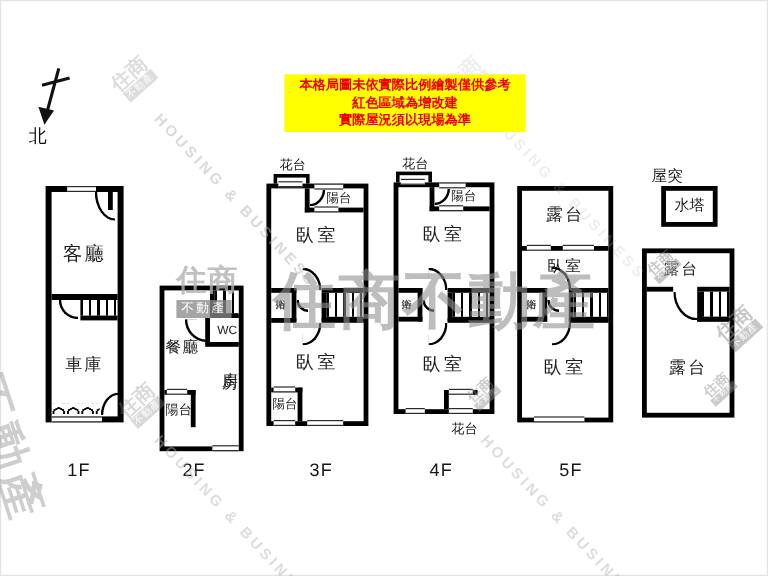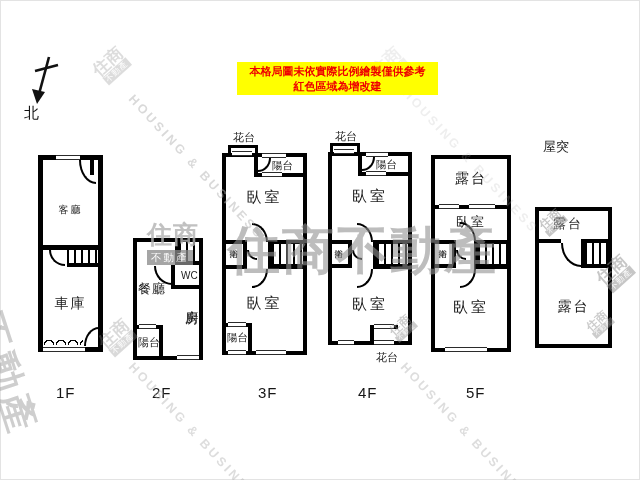--- a/index.html
+++ b/index.html
@@ -53,38 +53,39 @@
   <svg id="compass" width="50" height="58" viewBox="0 0 50 58">
     <line x1="35" y1="5" x2="25" y2="42" stroke="#111" stroke-width="2.6"></line>
     <polygon points="23,52 18,37 31,40" fill="#111"></polygon>
     <line x1="21" y1="19" x2="44" y2="13" stroke="#111" stroke-width="2.6"></line>
   </svg>
   <div id="north-label">北</div>
 
   <div id="notice">
     <div>本格局圖未依實際比例繪製僅供參考</div>
     <div>紅色區域為增改建</div>
+    <div>實際屋況須以現場為準</div>
   </div>
 
   <div class="plan" style="left:38px;top:155px;width:65px;height:197px;border-width:5px;">
     <div class="win" style="left:13px;top:-5px;width:24px;"></div>
     <div class="wall" style="left:47px;top:-5px;width:4px;height:20px;"></div>
     <div class="arc arc-bl" style="left:36px;top:0;width:17px;height:24px;"></div>
-    <div class="lbl lbl-c" style="top:44px;font-size:10px;letter-spacing:2px;">客廳</div>
+    <div class="lbl lbl-c" style="top:44px;font-size:16px;letter-spacing:2px;">客廳</div>
     <div class="wall" style="left:0;top:85px;width:26px;height:5px;"></div>
     <div class="stairs" style="left:24px;top:85px;width:31px;height:22px;border-top:5px solid #000;border-bottom:4px solid #000;"></div>
     <div class="arc arc-bl" style="left:6px;top:90px;width:16px;height:16px;"></div>
     <div class="lbl lbl-c" style="top:136px;font-size:14px;letter-spacing:2px;">車庫</div>
     <div class="coil" style="left:0;top:176px;width:40px;"></div>
     <div class="win" style="left:0;bottom:-5px;width:42px;"></div>
     <div class="arc arc-tl" style="left:41px;top:167px;width:15px;height:19px;"></div>
   </div>
   <div class="floorlbl" style="left:56px;top:384px;">1F</div>
 
-  <div class="plan" style="left:133px;top:238px;width:70px;height:122px;">
+  <div class="plan" style="left:133px;top:238px;width:70px;height:138px;">
     <div class="stairs" style="left:38px;top:0;width:24px;height:23px;border-left:4px solid #000;border-bottom:4px solid #000;"></div>
     <div class="wall" style="left:34px;top:23px;width:4px;height:20px;"></div>
     <div class="wall" style="left:34px;top:43px;width:28px;height:4px;"></div>
     <div class="arc arc-bl" style="left:17px;top:24px;width:18px;height:19px;"></div>
     <div class="lbl" style="left:44px;top:28px;font-size:10px;">WC</div>
     <div class="lbl" style="left:1px;top:40px;font-size:13px;letter-spacing:1px;">餐廳</div>
     <div class="lbl lbl-v" style="left:47px;top:58px;font-size:13px;">廚房</div>
     <div class="wall" style="left:0;top:83px;width:26px;height:4px;"></div>
     <div class="wall" style="left:22px;top:83px;width:4px;height:31px;"></div>
     <div class="win" style="left:2px;top:82px;width:17px;"></div>
@@ -173,20 +174,23 @@
     <div class="stairs" style="left:43px;top:85px;width:29px;height:24px;border-bottom:4px solid #000;"></div>
     <div class="wall" style="left:39px;top:106px;width:33px;height:4px;"></div>
     <div class="arc arc-tr" style="left:25px;top:63px;width:16px;height:19px;"></div>
     <div class="arc arc-br" style="left:25px;top:110px;width:16px;height:19px;"></div>
     <div class="lbl lbl-c" style="top:140px;font-size:15px;letter-spacing:3px;">臥室</div>
     <div class="win" style="left:10px;bottom:-4px;width:42px;"></div>
   </div>
   <div class="floorlbl" style="left:466px;top:384px;">5F</div>
 
   <div class="pagelbl" style="left:543px;top:138px;font-size:13px;">屋突</div>
+  <div class="plan" style="left:551px;top:155px;width:47px;height:34px;display:flex;align-items:center;justify-content:center;">
+    <span class="lbl" style="position:static;font-size:12.5px;">水塔</span>
+  </div>
   <div class="plan" style="left:535px;top:207px;width:77px;height:141px;">
     <div class="lbl" style="left:14px;top:6px;font-size:13px;letter-spacing:2px;">露台</div>
     <div class="wall" style="left:0;top:28px;width:22px;height:4px;"></div>
     <div class="arc arc-bl" style="left:22px;top:32px;width:20px;height:24px;"></div>
     <div class="wall" style="left:42px;top:28px;width:27px;height:4px;"></div>
     <div class="wall" style="left:42px;top:32px;width:4px;height:25px;"></div>
     <div class="stairs" style="left:46px;top:32px;width:23px;height:25px;border-bottom:4px solid #000;"></div>
     <div class="wall" style="left:42px;top:53px;width:27px;height:4px;"></div>
     <div class="lbl lbl-c" style="top:88px;font-size:14px;letter-spacing:2px;">露台</div>
   </div>

